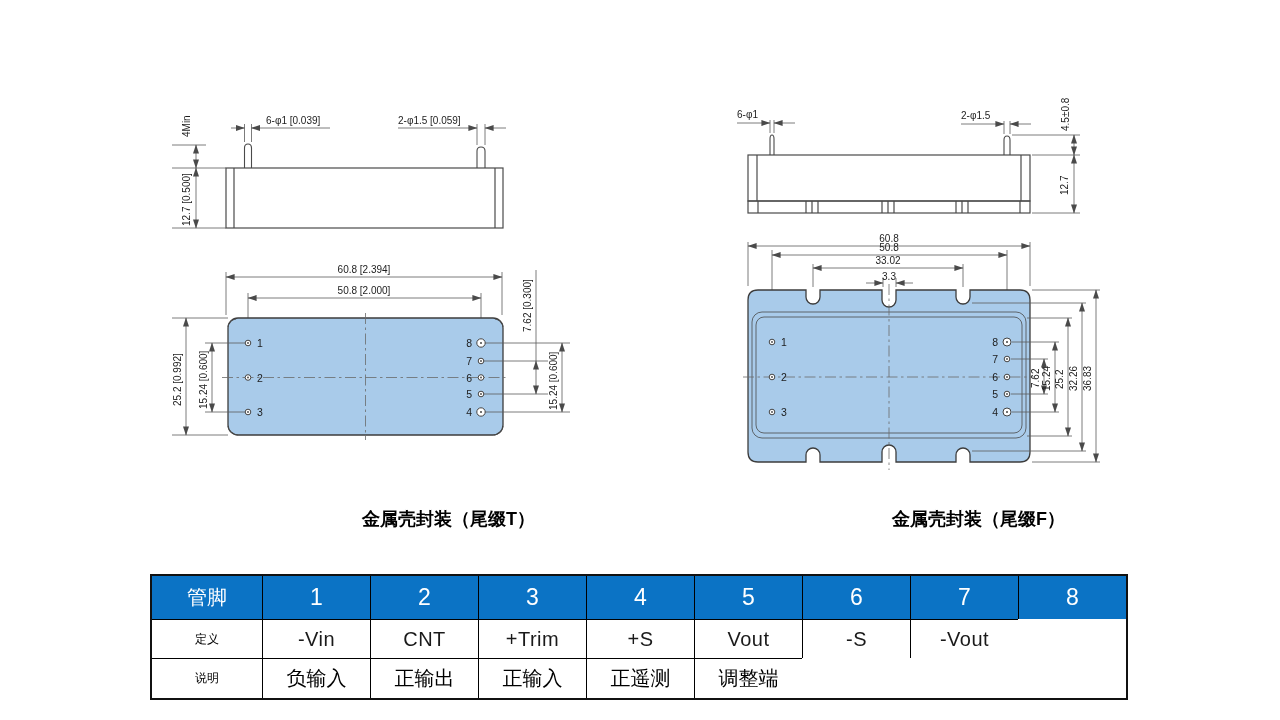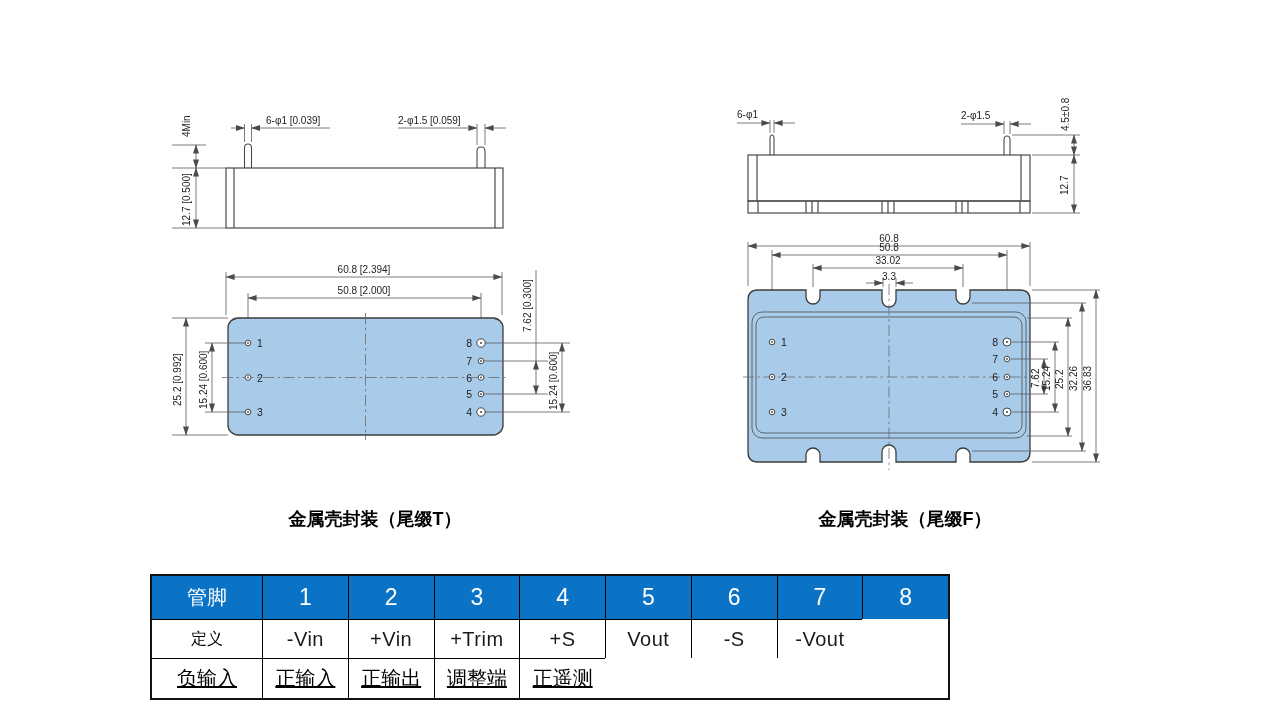--- a/index.html
+++ b/index.html
@@ -13,37 +13,37 @@
   .cl {stroke:#6a6a6a;stroke-width:0.8;fill:none;stroke-dasharray:11 3.5 2.5 3.5;}
   .body{fill:var(--module-fill,#a9cbea);stroke:#3d3d3d;stroke-width:1.3;}
   .inner{stroke:#4a4a4a;stroke-width:0.8;fill:none;}
   .pin {fill:#fff;stroke:#444;stroke-width:1;}
   .dot {fill:#444;stroke:none;}
   .dim {font-size:10px;fill:#1c1c1c;}
   .pn  {font-size:10.5px;fill:#1c1c1c;}
   .mid {text-anchor:middle;}
   .end {text-anchor:end;}
   
-  .caption{position:absolute;top:507px;width:320px;text-align:center;
+  .caption{position:absolute;top:507px;width:320px;text-align:right;
            font-weight:bold;font-size:18px;color:#000;}
   
-  .pin-table{position:absolute;left:150px;top:574px;width:800px;
+  .pin-table{position:absolute;left:150px;top:574px;width:978px;
              border:2px solid #111;background:#fff;box-sizing:border-box;}
   .tr{display:grid;grid-template-columns:110px repeat(8,1fr);}
   .tc{display:flex;align-items:center;justify-content:center;box-sizing:border-box;}
   .tr.head{height:43px;background:var(--accent,#0b73c5);color:#fff;}
   .tr.head .tc{border-left:1.5px solid #000;font-size:23px;font-weight:400;}
   .tr.head .tc:first-child{border-left:none;font-size:20px;}
   .tr.body-row .tc{border-left:1.5px solid #000;border-top:1.5px solid #000;}
   .tr.body-row .tc:first-child{border-left:none;}
   .tr.r-def{height:39px;}
   .tr.r-desc{height:40px;}
-  .lbl{font-family:"Liberation Serif",serif;font-size:16px;color:#000;}
+  .lbl{font-family:"Liberation Serif",serif;font-size:12px;color:#000;}
   .val{font-size:20px;color:#1a1a1a;letter-spacing:0.5px;text-align:right;}
-  .cjk{font-family:"Liberation Serif",serif;font-size:20px;color:#000;text-decoration:underline;}
+  .cjk{font-family:"Liberation Serif",serif;font-size:20px;color:#000;}
 </style>
 </head>
 <body>
 
 <div id="canvas">
 
   <svg style="left:150px;top:90px" width="430" height="395" viewBox="150 90 430 395">
     <defs>
       <marker id="mA" markerWidth="10" markerHeight="8" refX="8.6" refY="4" orient="auto-start-reverse" markerUnits="userSpaceOnUse">
         <path d="M0,1 L9,4 L0,7 Z" fill="#4a4a4a"></path>
@@ -291,29 +291,30 @@
       <div class="tc">3</div>
       <div class="tc">4</div>
       <div class="tc">5</div>
       <div class="tc">6</div>
       <div class="tc">7</div>
       <div class="tc">8</div>
     </div>
     <div class="tr body-row r-def">
       <div class="tc lbl">定义</div>
       <div class="tc val">-Vin</div>
-      <div class="tc val">+Vin</div>
+      <div class="tc val">CNT</div>
       <div class="tc val">+Trim</div>
       <div class="tc val">+S</div>
       <div class="tc val">Vout</div>
       <div class="tc val">-S</div>
       <div class="tc val">-Vout</div>
     </div>
     <div class="tr body-row r-desc">
+      <div class="tc lbl">说明</div>
       <div class="tc cjk">负输入</div>
+      <div class="tc cjk">正输出</div>
       <div class="tc cjk">正输入</div>
-      <div class="tc cjk">正输出</div>
+      <div class="tc cjk">正遥测</div>
       <div class="tc cjk">调整端</div>
-      <div class="tc cjk">正遥测</div>
     </div>
   </div>
 
 </div>
 
 </body></html>

